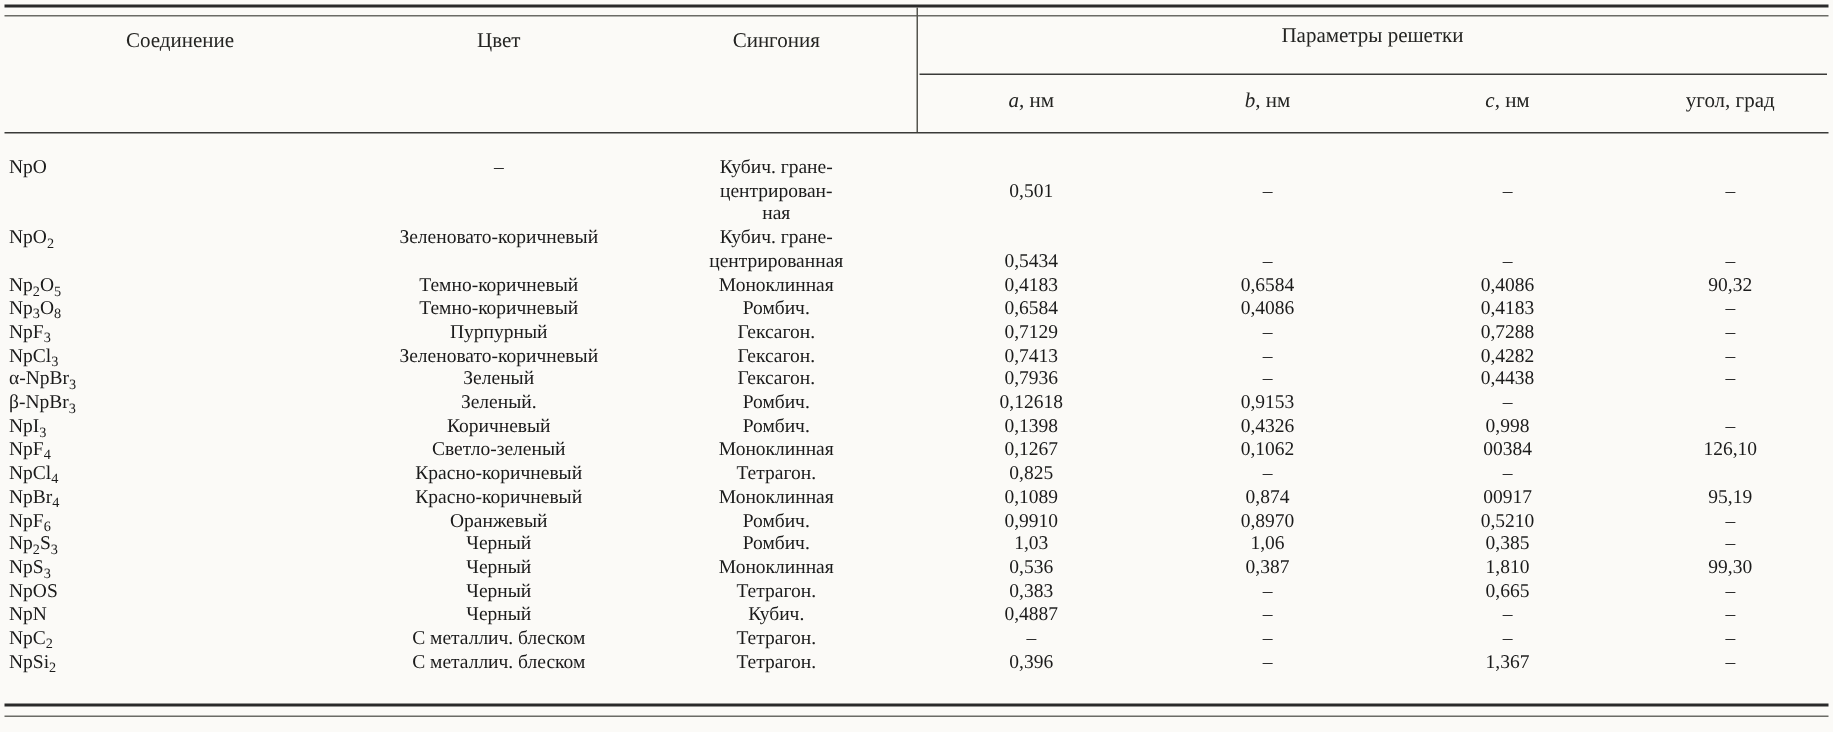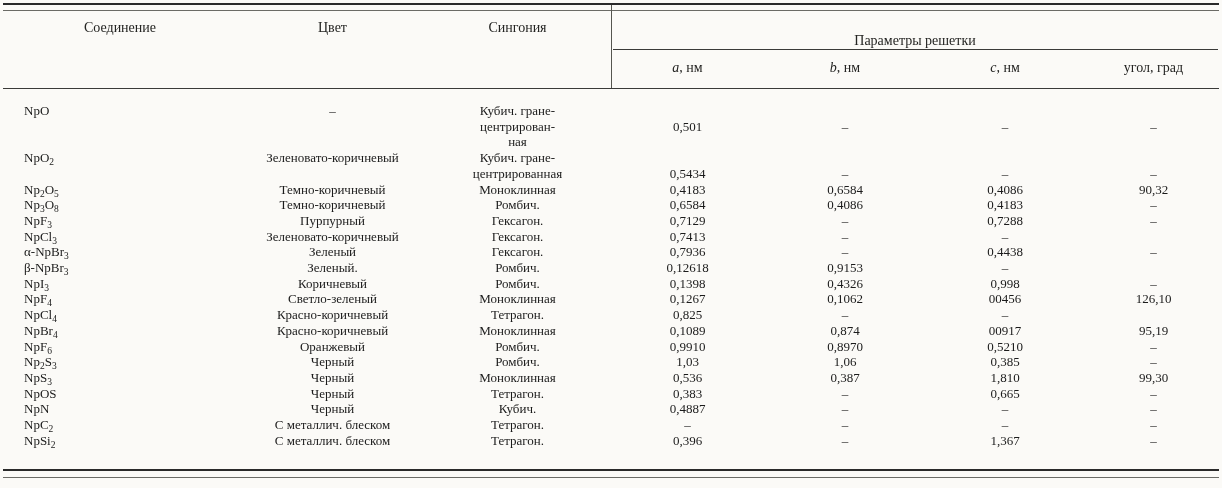--- a/index.html
+++ b/index.html
@@ -28,40 +28,40 @@
   .hdr i{font-style:italic;}
   .tbody{
     position:absolute;left:0;top:103px;right:0;
     font-size:13px;line-height:15.7px;
   }
   .row{
     display:grid;
     grid-template-columns:240px 185px 185px 155px 160px 160px 137px;
   }
   .cell{text-align:center;padding:0 2px;}
-  .cell.left{text-align:left;padding-left:24px;}
+  .cell.left{text-align:left;padding-left:6px;}
   .cell.pre{white-space:pre-line;}
   sub.fsub{
     font-size:9.5px;
     line-height:0;
     vertical-align:-3px;
   }
 </style>
 </head>
 <body>
 
 <div class="page">
 
   <div class="rule thick" style="top:3px"></div>
   <div class="rule thin" style="top:10px"></div>
 
   <div class="hdr" style="left:0;width:240px;top:20px">Соединение</div>
   <div class="hdr" style="left:240px;width:185px;top:20px">Цвет</div>
   <div class="hdr" style="left:425px;width:185px;top:20px">Сингония</div>
-  <div class="hdr" style="left:612px;width:606px;top:33px">Параметры решетки</div>
+  <div class="hdr" style="left:612px;width:606px;top:17px">Параметры решетки</div>
 
   <div class="vsep" style="left:611px;top:5px;height:83px"></div>
 
   <div class="span-rule" style="left:613px;width:605px;top:49px"></div>
 
   <div class="hdr" style="left:610px;width:155px;top:60px">
     <i>a</i><span>, нм</span>
   </div>
   <div class="hdr" style="left:765px;width:160px;top:60px">
     <i>b</i><span>, нм</span>
@@ -121,20 +121,21 @@
         <div class="cell">–</div>
         <div class="cell">0,7288</div>
         <div class="cell">–</div>
       </div>
       <div class="row">
         <div class="cell left">NpCl<sub class="fsub">3</sub></div>
         <div class="cell">Зеленовато-коричневый</div>
         <div class="cell pre">Гексагон.</div>
         <div class="cell">0,7413</div>
         <div class="cell">–</div>
+        <div class="cell">0,4282</div>
         <div class="cell">–</div>
       </div>
       <div class="row">
         <div class="cell left">α-NpBr<sub class="fsub">3</sub></div>
         <div class="cell">Зеленый</div>
         <div class="cell pre">Гексагон.</div>
         <div class="cell">0,7936</div>
         <div class="cell">–</div>
         <div class="cell">0,4438</div>
         <div class="cell">–</div>
@@ -155,21 +156,21 @@
         <div class="cell">0,4326</div>
         <div class="cell">0,998</div>
         <div class="cell">–</div>
       </div>
       <div class="row">
         <div class="cell left">NpF<sub class="fsub">4</sub></div>
         <div class="cell">Светло-зеленый</div>
         <div class="cell pre">Моноклинная</div>
         <div class="cell">0,1267</div>
         <div class="cell">0,1062</div>
-        <div class="cell">00456</div>
+        <div class="cell">00384</div>
         <div class="cell">126,10</div>
       </div>
       <div class="row">
         <div class="cell left">NpCl<sub class="fsub">4</sub></div>
         <div class="cell">Красно-коричневый</div>
         <div class="cell pre">Тетрагон.</div>
         <div class="cell">0,825</div>
         <div class="cell">–</div>
         <div class="cell">–</div>
       </div>

